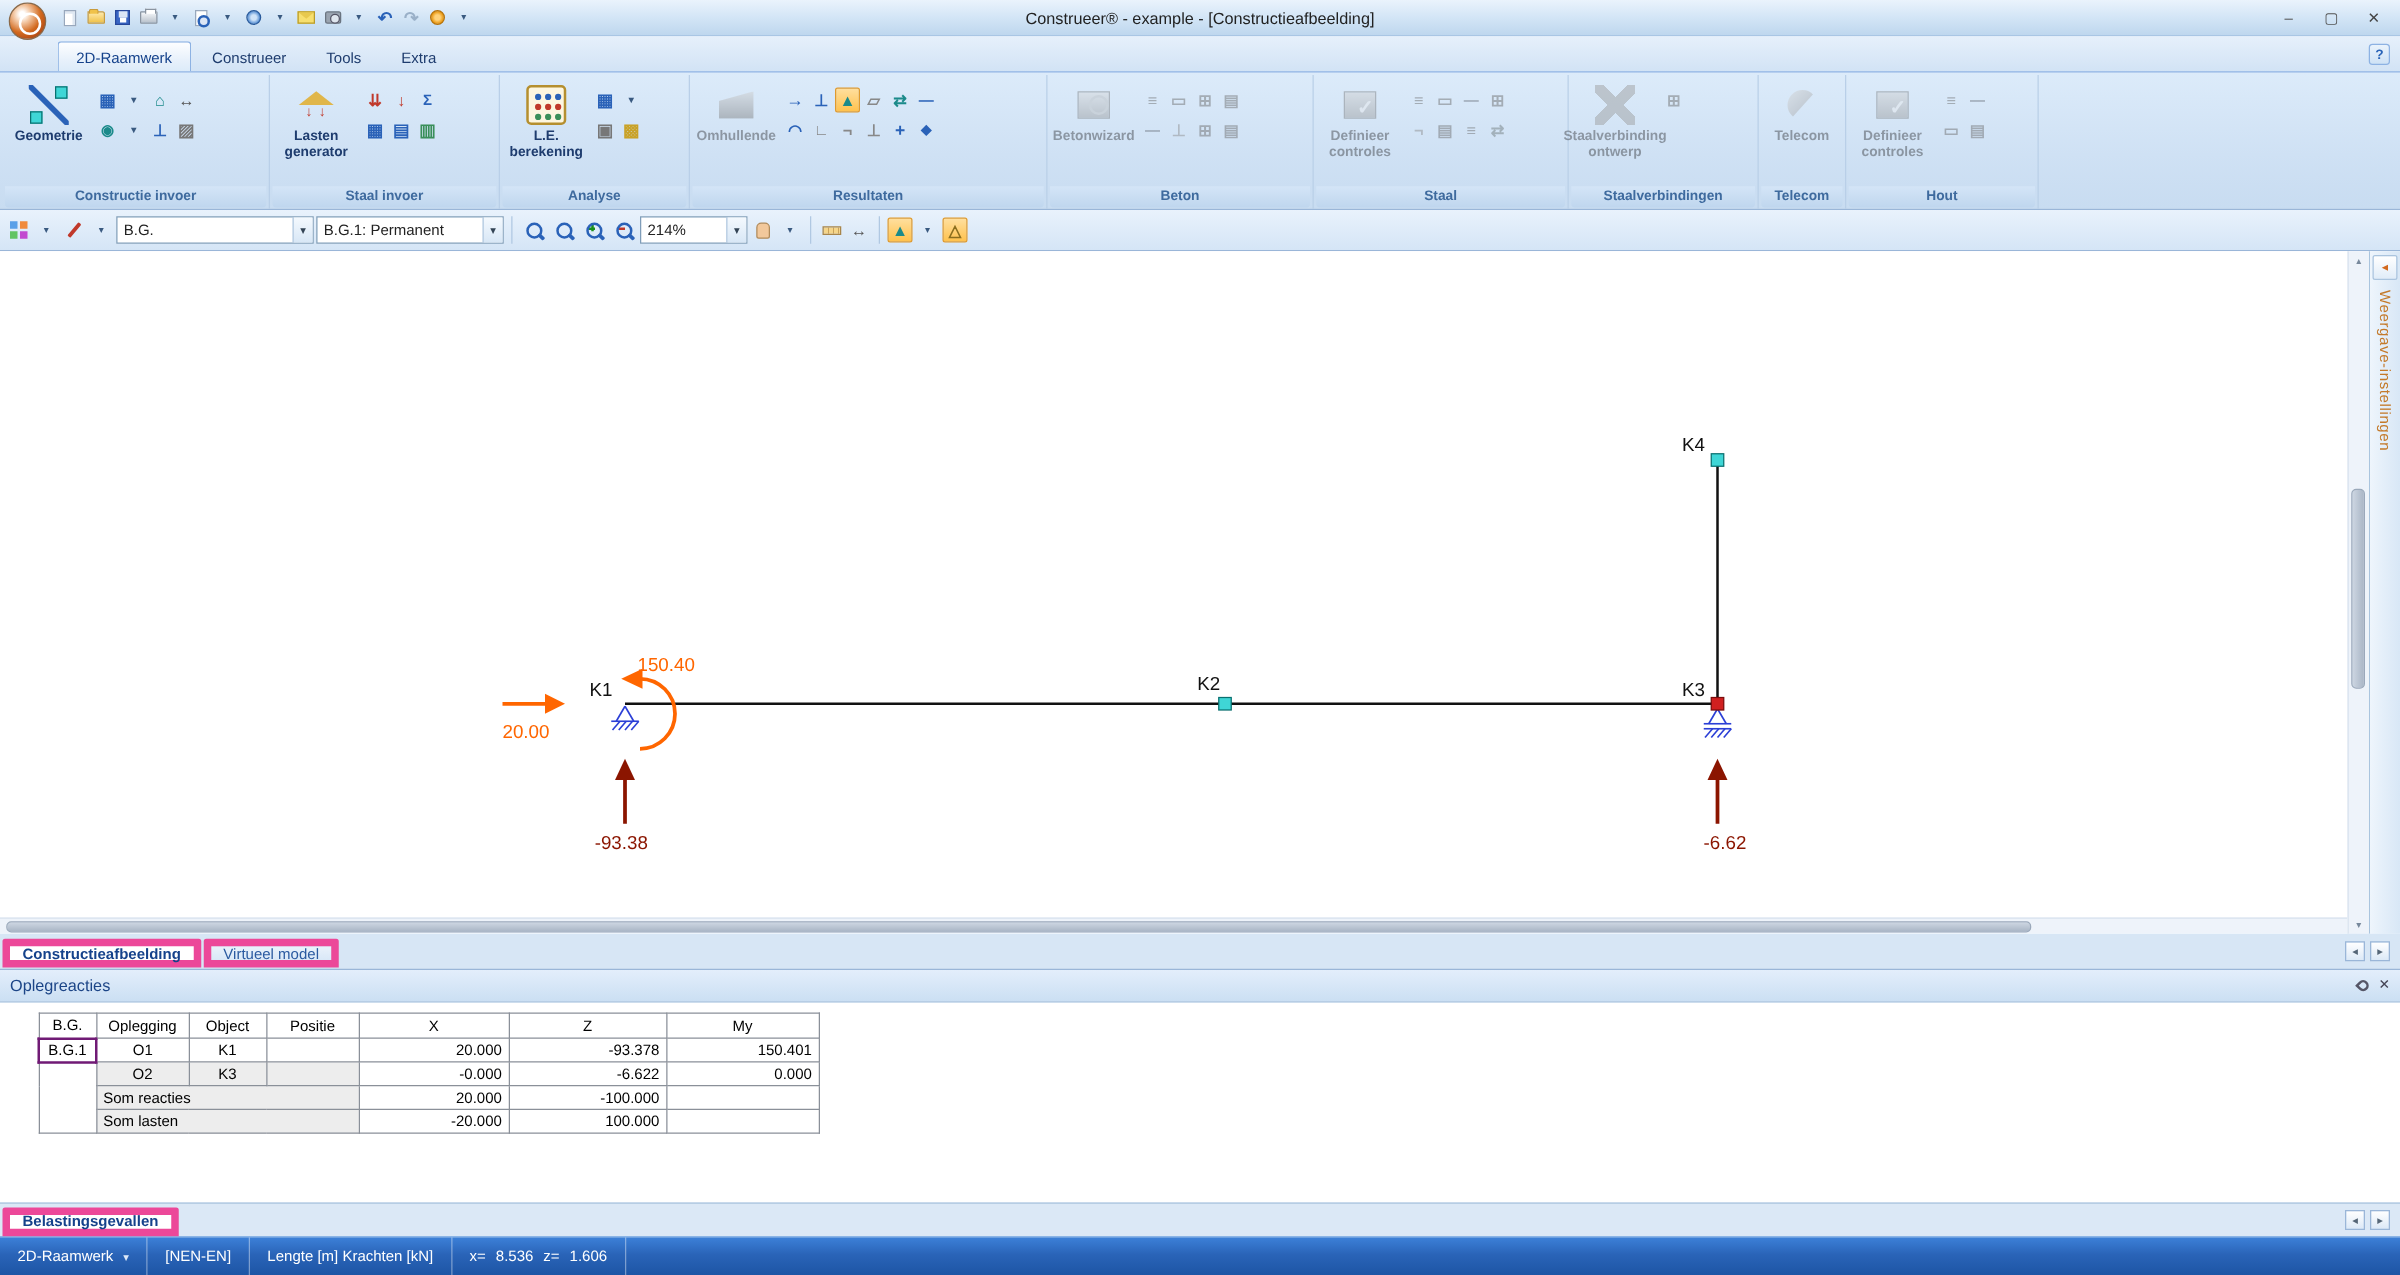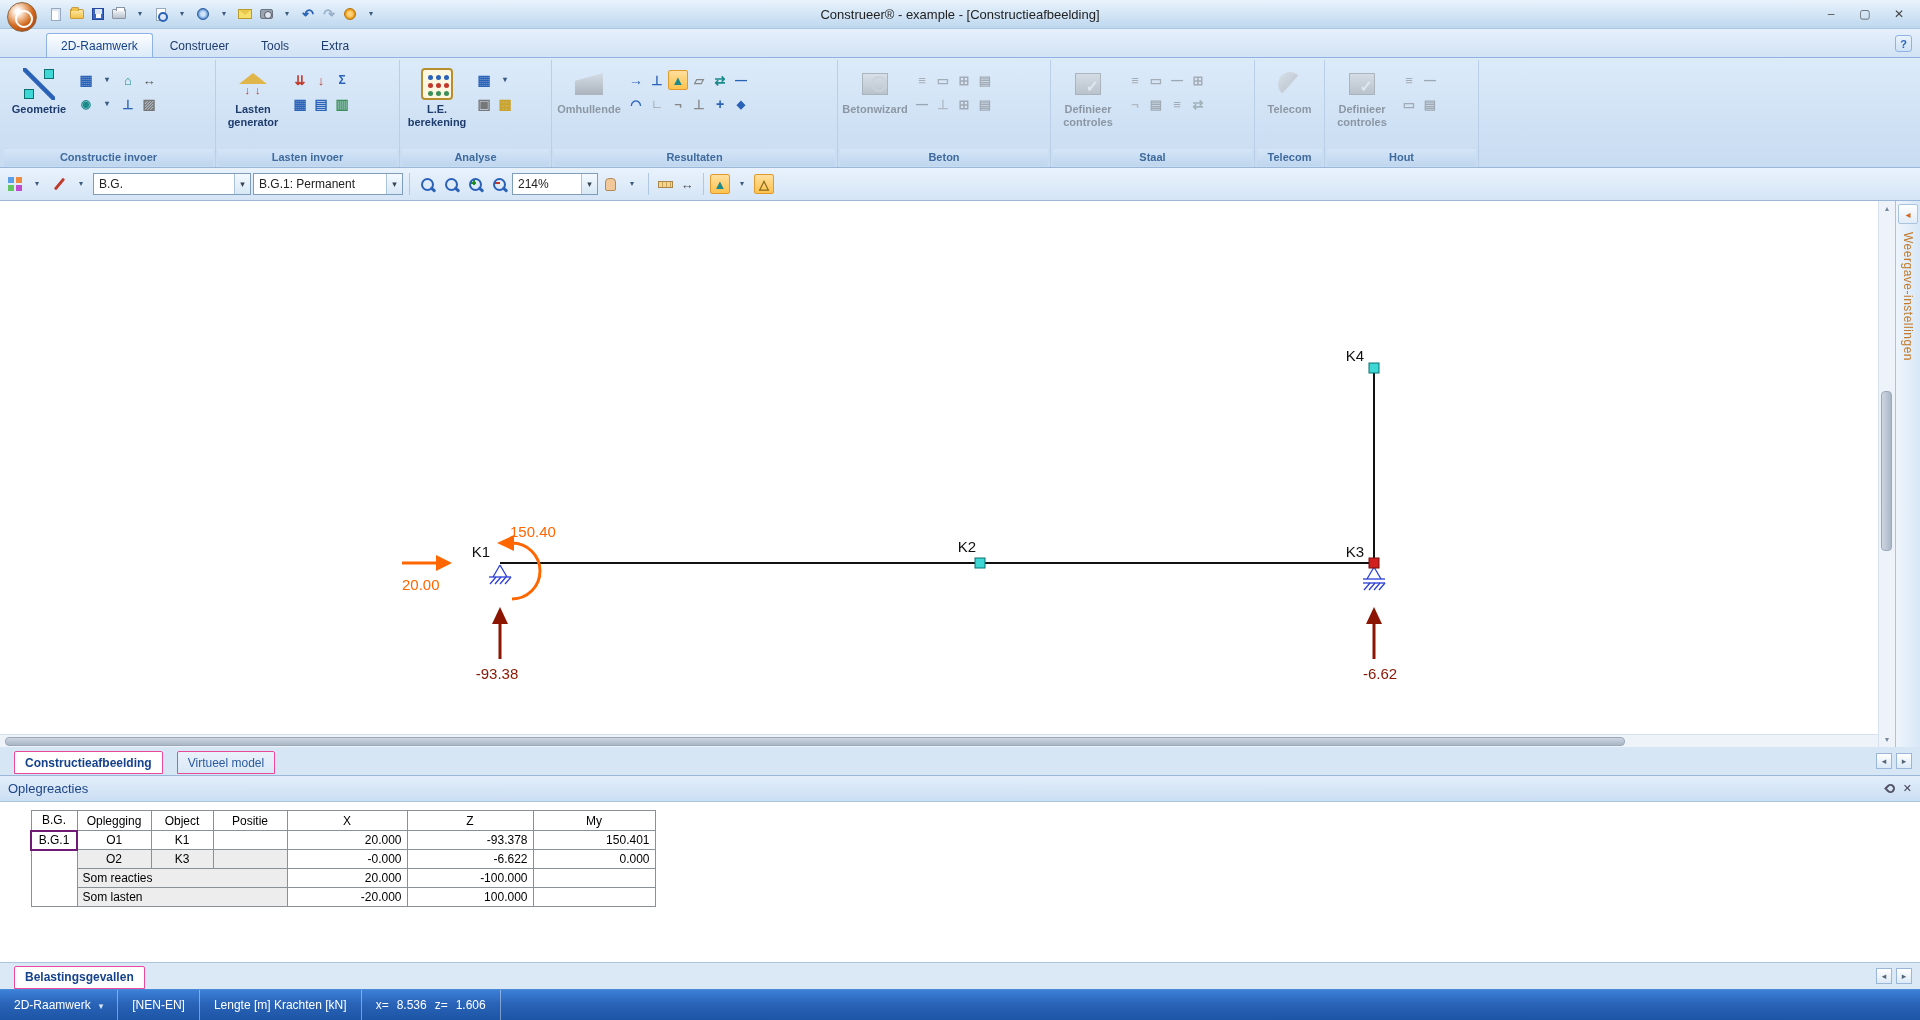--- a/index.html
+++ b/index.html
@@ -143,21 +143,21 @@
   .vscroll{width:17px;background:#eef3fa;border-left:1px solid #d8e2ee;position:relative;}
   .varr{position:absolute;left:0;width:100%;height:15px;display:flex;align-items:center;justify-content:center;font-size:8px;color:#78889c;}
   .vthumb{position:absolute;left:2px;top:190px;width:11px;height:160px;border-radius:4px;background:linear-gradient(90deg,#cdd6e2,#aab6c6);border:1px solid #9aa8ba;}
   .vstrip{width:25px;background:linear-gradient(90deg,#eef5fc,#d8e7f6);border-left:1px solid #aac4de;display:flex;flex-direction:column;align-items:center;padding-top:3px;}
   .expandbtn{width:20px;height:20px;border:1px solid #aac4de;background:linear-gradient(#fff,#e0ecf8);border-radius:2px;display:flex;align-items:center;justify-content:center;}
   .expandbtn::before{content:"◂";font-size:10px;color:#d2691e;}
   .vlabel{writing-mode:vertical-rl;font-size:12px;color:#c47a2a;margin-top:8px;letter-spacing:.5px;}
 
   
   .vtabs{height:29px;background:#d7e6f5;display:flex;align-items:center;padding:3px 2px 0;border-bottom:1px solid #9ab6d8;position:relative;}
-  .vtab{height:23px;padding:0 10px;font-size:12px;display:flex;align-items:center;margin-right:2px;border:1px solid #ec4899;background:linear-gradient(#eaf2fb,#d9e8f7);color:#2a5aa0;border-radius:2px 2px 0 0;margin-left:12px;}
+  .vtab{height:23px;padding:0 10px;font-size:12px;display:flex;align-items:center;margin-right:2px;border:6px solid #ec4899;background:linear-gradient(#eaf2fb,#d9e8f7);color:#2a5aa0;border-radius:2px 2px 0 0;}
   .vtab.active{background:#fff;font-weight:bold;color:#15428b;}
   .navbtns{position:absolute;right:8px;top:6px;display:flex;gap:4px;}
   .nv{width:16px;height:16px;border:1px solid #9ab6d8;background:linear-gradient(#fff,#dce9f7);display:flex;align-items:center;justify-content:center;}
   .nv-l::before{content:"◂";font-size:9px;color:#567;}
   .nv-r::before{content:"▸";font-size:9px;color:#567;}
   .phead{height:26px;background:linear-gradient(#e3eefb,#cbdff3);border-bottom:1px solid #aac4de;display:flex;align-items:center;padding:0 8px;font-size:13px;color:#1c4587;position:relative;}
   .phbtns{position:absolute;right:8px;display:flex;gap:8px;align-items:center;}
   .pin{width:9px;height:9px;border:2px solid #556;border-radius:50% 50% 50% 0;transform:rotate(45deg);}
   .pclose::before{content:"✕";font-size:11px;color:#445;}
   .pbody{height:160px;background:#fff;padding:8px 0 0 30px;}
@@ -276,21 +276,21 @@
             <span class="tb gl g-pload"></span>
             <span class="tb gl g-comb"></span>
           </div>
           <div class="srow">
             <span class="tb gl g-table"></span>
             <span class="tb gl g-grid2"></span>
             <span class="tb gl g-chart"></span>
           </div>
         </div>
       </div>
-      <div class="rgl">Lasten invoer</div>
+      <div class="rgl">Staal invoer</div>
     </div>
 
     <div class="rgroup" style="width:152px">
       <div class="rgc">
         <div class="big">
           <div class="bigicon ig-le"></div>
           <div class="biglbl">L.E. berekening</div>
         </div>
         <div class="smallcol">
           <div class="srow">
@@ -381,20 +381,34 @@
             <span class="tb gl g-neg"></span>
             <span class="tb gl g-bslab"></span>
             <span class="tb gl g-bbar"></span>
             <span class="tb gl g-norm"></span>
           </div>
         </div>
       </div>
       <div class="rgl">Staal</div>
     </div>
 
+    <div class="rgroup" style="width:152px">
+      <div class="rgc dis">
+        <div class="big">
+          <div class="bigicon ig-verb"></div>
+          <div class="biglbl">Staalverbinding ontwerp</div>
+        </div>
+        <div class="smallcol">
+          <div class="srow">
+            <span class="tb gl g-bgrid"></span>
+          </div>
+        </div>
+      </div>
+      <div class="rgl">Staalverbindingen</div>
+    </div>
 
     <div class="rgroup" style="width:70px">
       <div class="rgc dis">
         <div class="big">
           <div class="bigicon">
               <span class="ig-tele"></span>
             </div>
           <div class="biglbl">Telecom</div>
         </div>
       </div>

